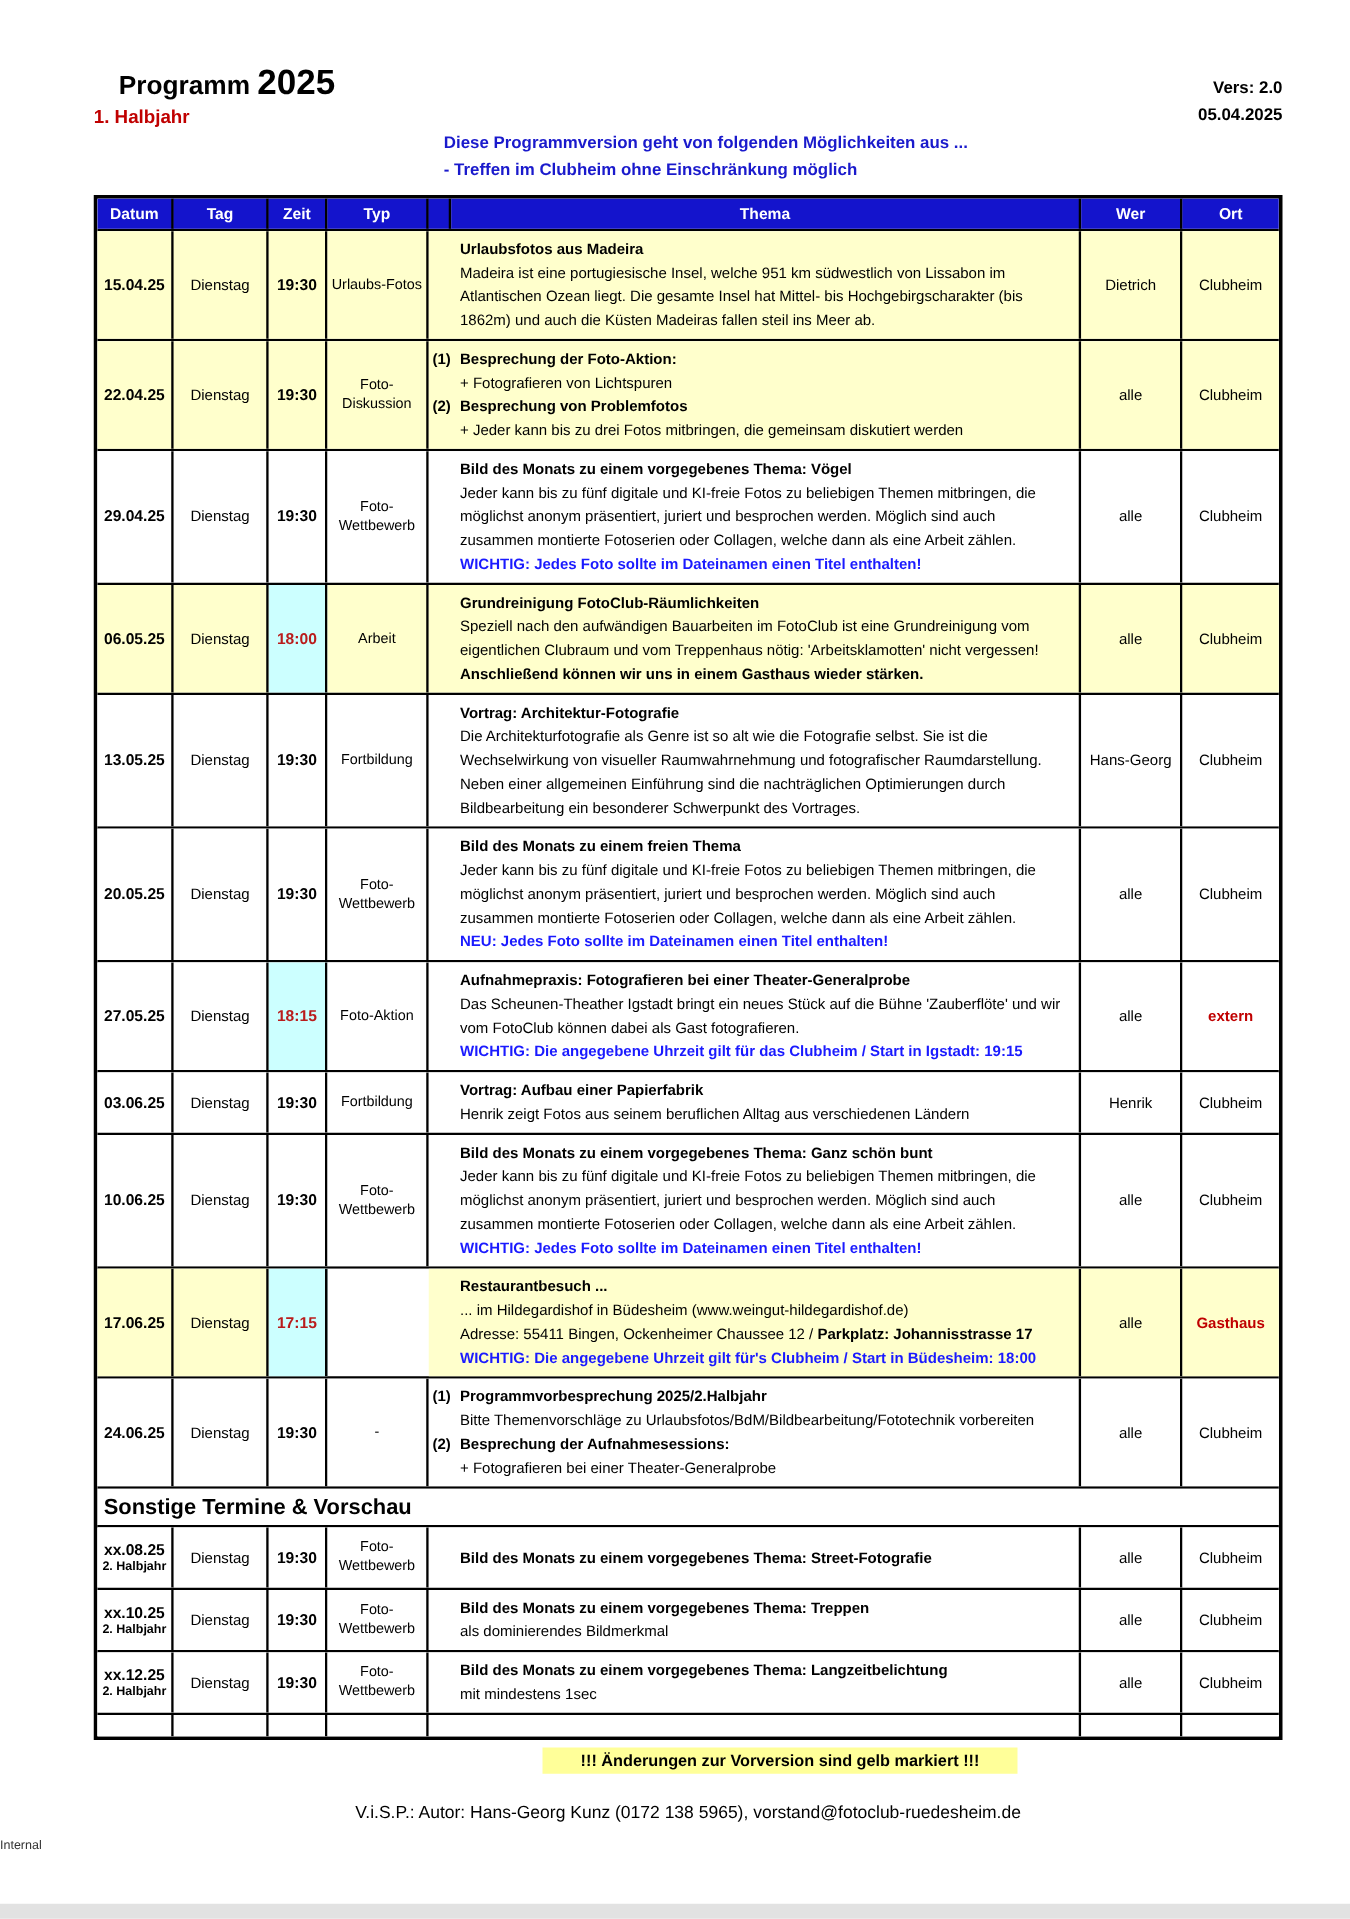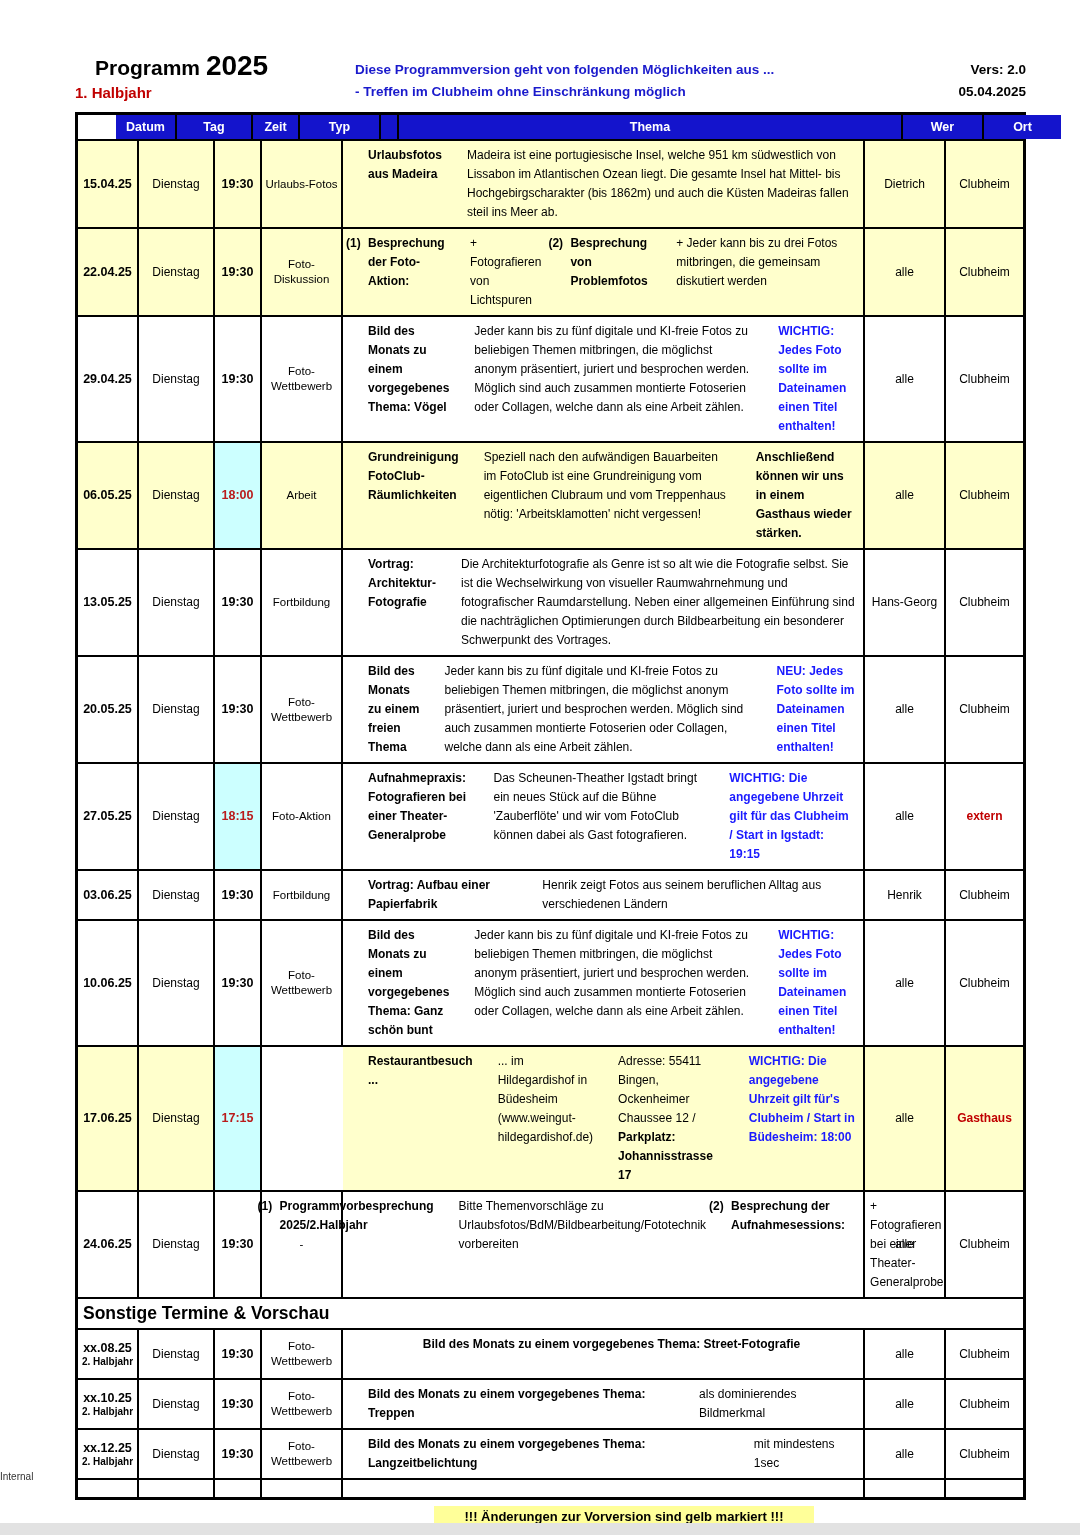--- a/index.html
+++ b/index.html
@@ -9,42 +9,42 @@
     font-family:"Liberation Sans", sans-serif;
   }
   .page{position:absolute;left:75px;top:54px;width:951px;}
 
   
   .doc-header{display:flex;align-items:flex-start;margin-bottom:9px;}
   .dh-left{width:280px;}
   .dh-title{font-weight:bold;font-size:21px;line-height:24px;white-space:nowrap;margin-left:20px;}
   .dh-title .yr{font-size:28px;}
   .dh-sub{font-weight:bold;font-size:15px;color:#C00000;margin-top:4px;}
-  .dh-center{flex:1;padding-top:5px;}
+  .dh-center{flex:1;padding-top:5px;margin-top:44px;}
   .dh-center div{color:#1a1acc;font-weight:bold;font-size:13.5px;line-height:22px;}
   .dh-right{width:120px;text-align:right;padding-top:5px;}
   .dh-right div{font-weight:bold;font-size:13.5px;line-height:22px;}
 
   
   .tbl{border:3px solid #000;width:951px;box-sizing:border-box;}
   .trow{display:grid;grid-template-columns:61px 76px 47px 81px 18px 504px 81px 77px;
         border-bottom:2px solid #000;background:#fff;}
   .trow:last-child{border-bottom:none;}
   .cell{border-right:2px solid #000;box-sizing:border-box;display:flex;
         align-items:center;justify-content:center;text-align:center;
         padding:2px;font-size:12px;line-height:15px;background:#fff;}
   .cell:last-child{border-right:none;}
-  .trow.head{min-height:24px;padding-left:38px;}
+  .trow.head{min-height:24px;}
   .trow.head .cell{background:#1414CC;color:#fff;font-weight:bold;font-size:12.5px;padding:3px 2px;}
   .trow.body{min-height:48px;}
   .date-cell{font-weight:bold;font-size:12.5px;flex-direction:column;}
   .date-sub{font-size:10px;line-height:12px;font-weight:bold;}
   .time-cell{font-weight:bold;font-size:12.5px;}
   .type-cell{font-size:11.5px;padding:1px;}
-  .topic-cell{grid-column:5/7;align-items:stretch;
+  .topic-cell{grid-column:5/7;flex-direction:column;align-items:stretch;
               justify-content:center;text-align:left;padding:5px 8px 5px 0;}
   .topic-line{position:relative;padding-left:25px;font-size:12px;line-height:19px;}
   .topic-line .mk{position:absolute;left:3px;top:0;font-weight:bold;}
   .b{font-weight:bold;}
   .blue{color:#1a1aff;font-weight:bold;}
   .hl .cell{background:#FFFFCC;}
   .zeit-hl{background:#CCFFFF !important;color:#b91c1c;}
   .ort-red{color:#C00000;font-weight:bold;}
   .section-row{display:flex;border-bottom:2px solid #000;background:#fff;}
   .section-cell{flex:1;font-weight:bold;font-size:17.5px;padding:4px 4px 4px 5px;

